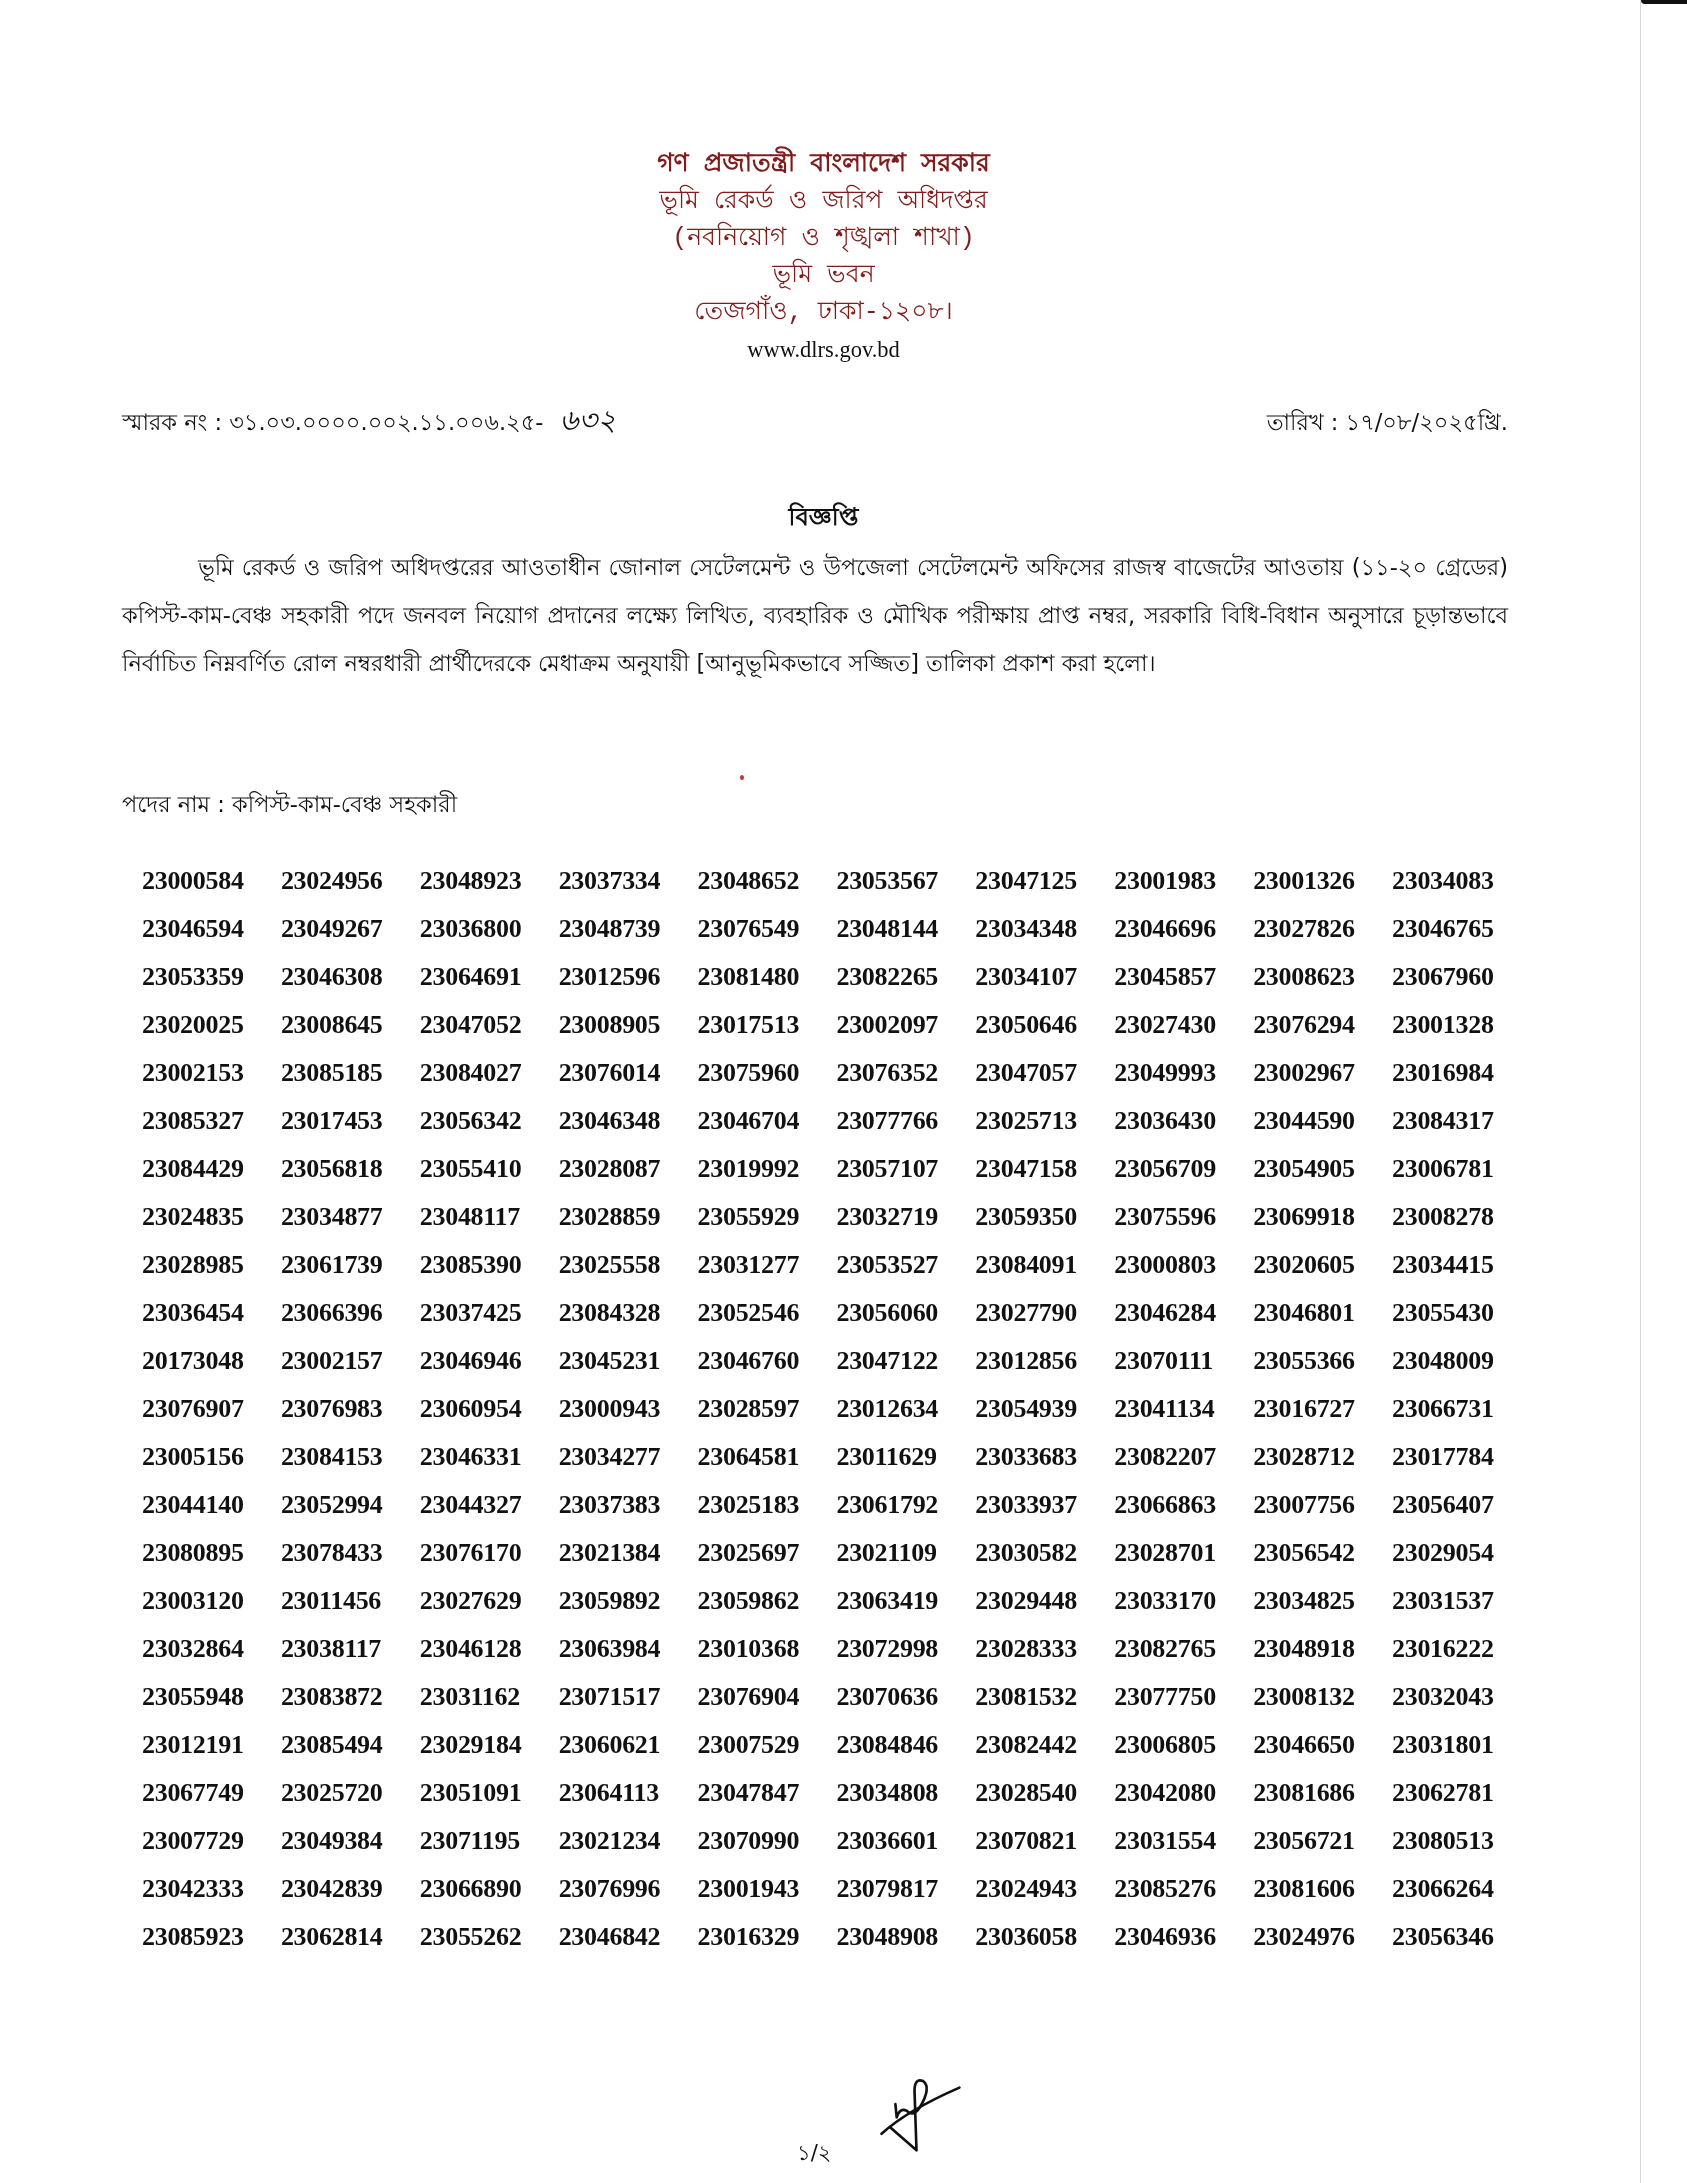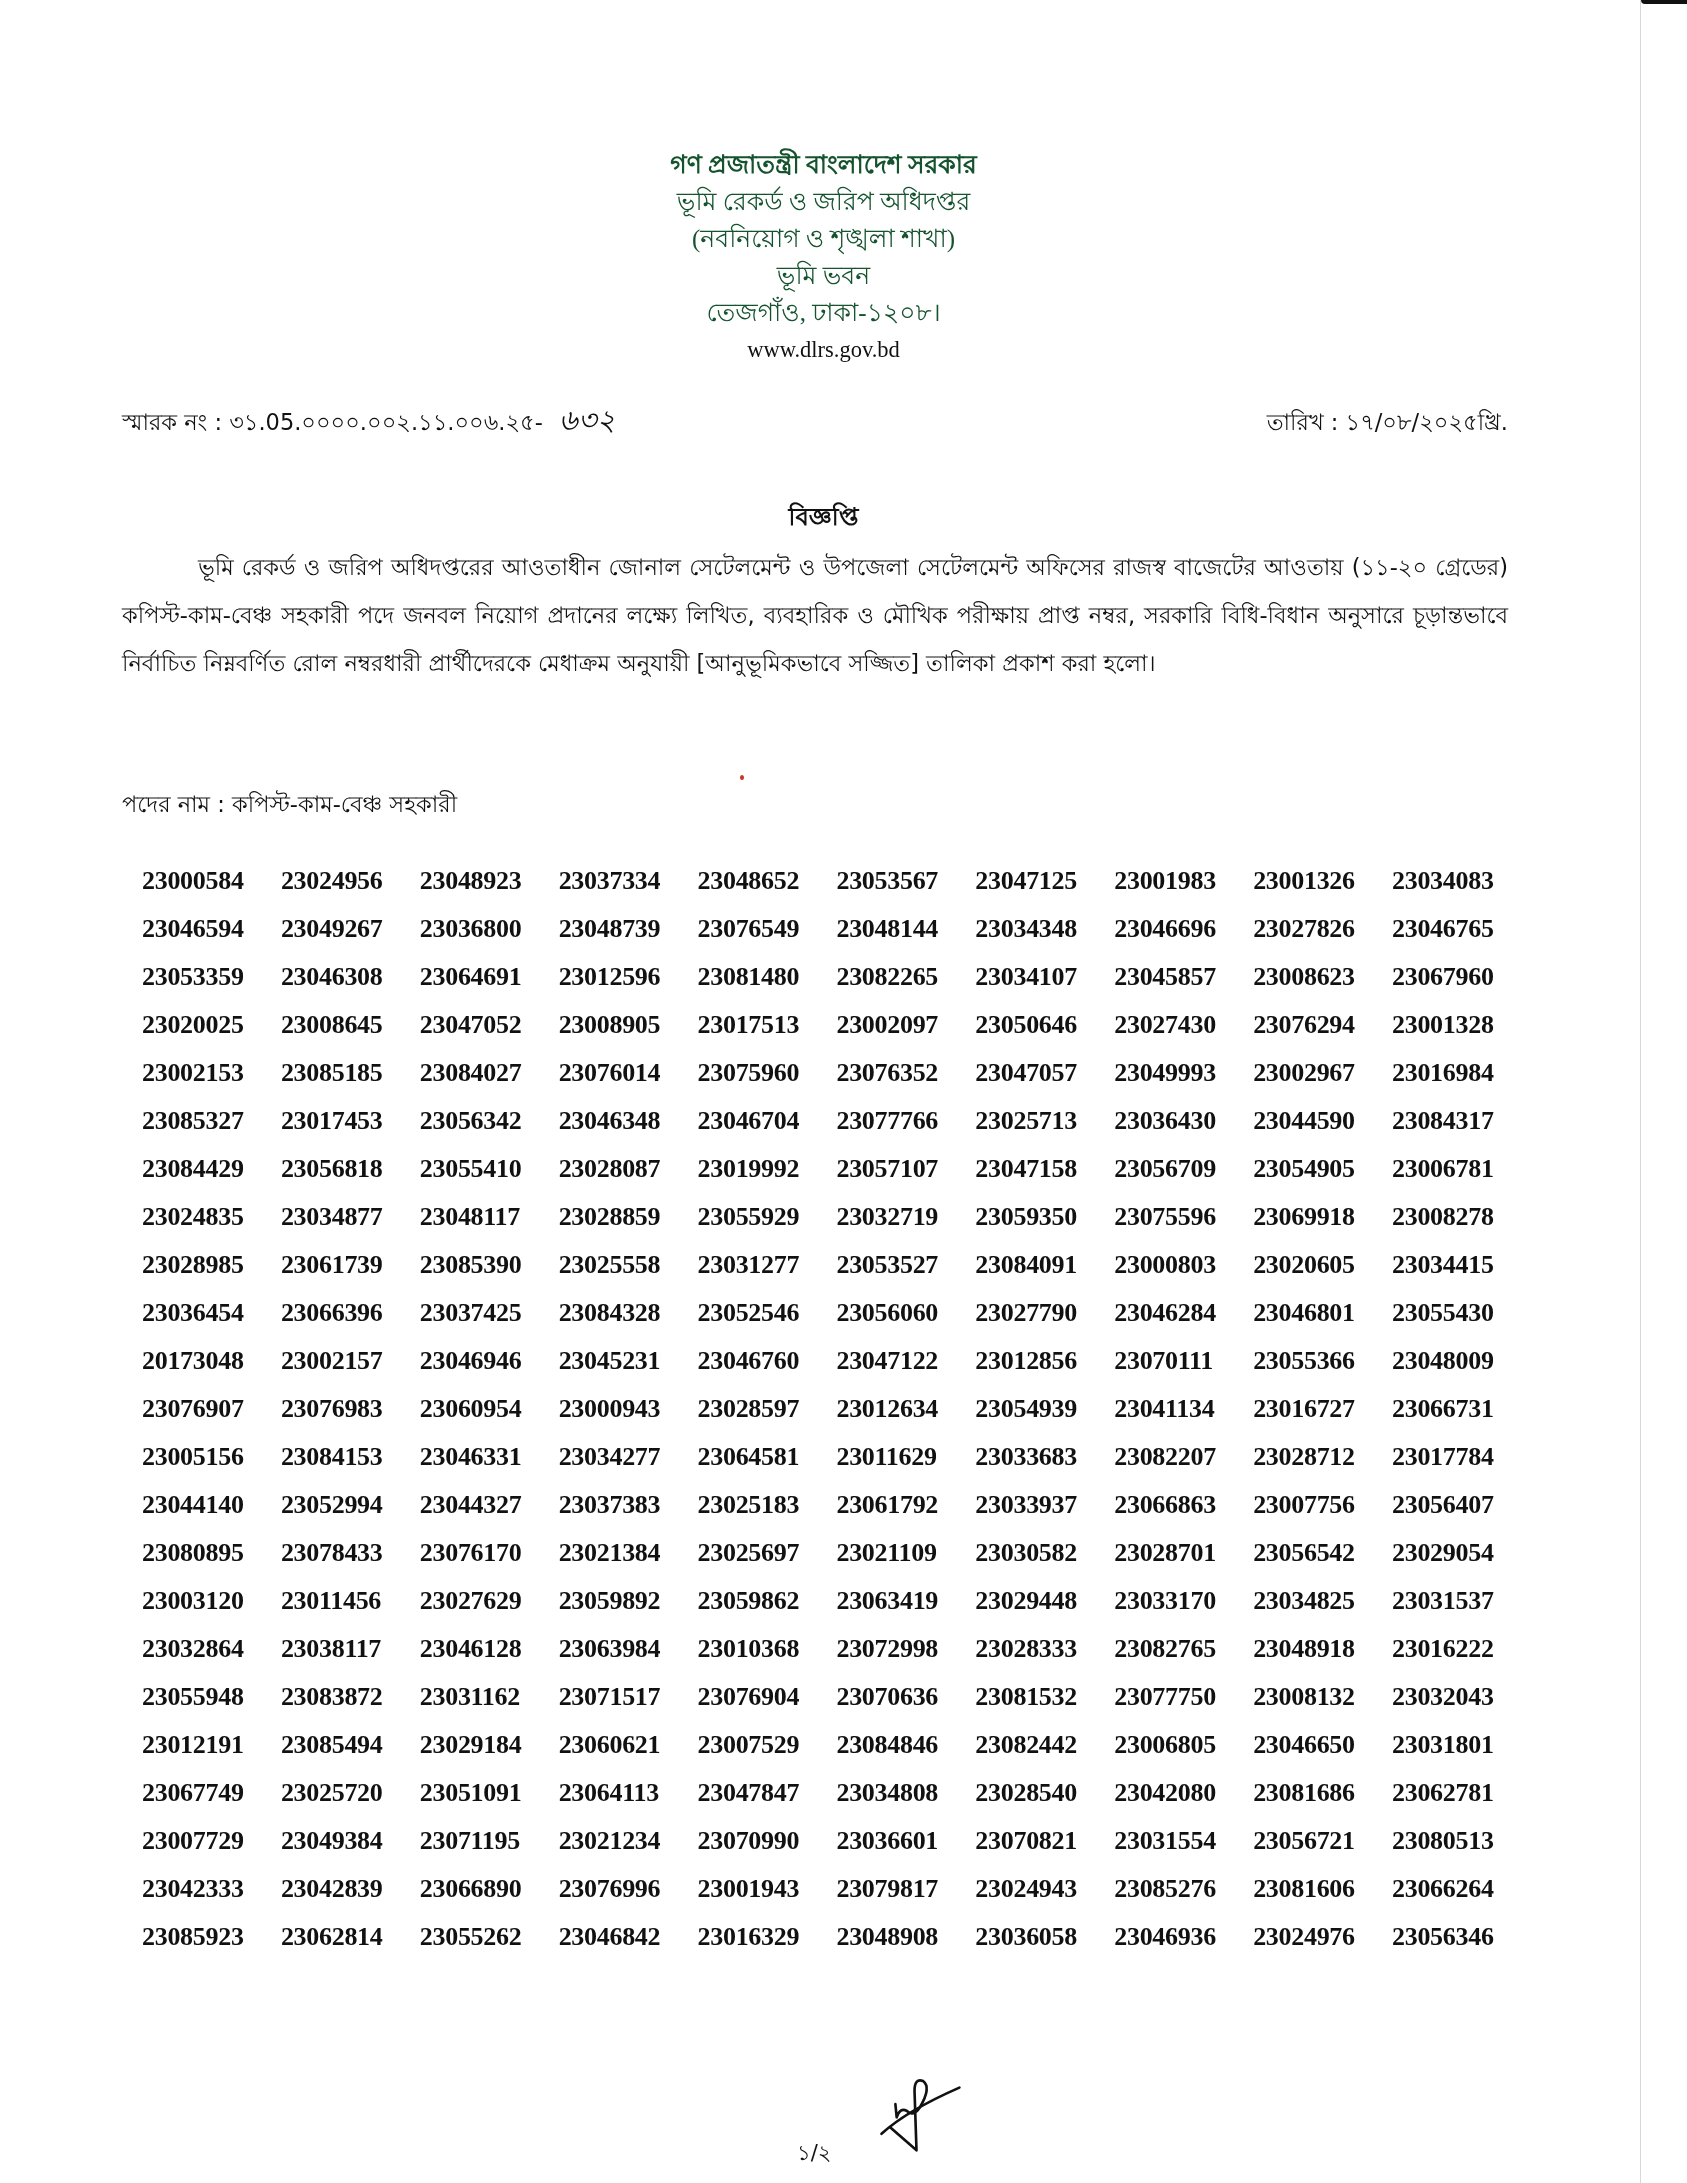--- a/index.html
+++ b/index.html
@@ -33,24 +33,24 @@
       background: #d8d8d8;
     }
     .letterhead {
       position: absolute;
       top: 146px;
       left: 0;
       width: 1647px;
       text-align: center;
     }
     .letterhead .line {
-      font-family: Liberation Serif, serif;
+      font-family: Liberation Mono, monospace;
       font-size: 25px;
       line-height: 37px;
-      color: #14532d;
+      color: #7f1d1d;
     }
     .letterhead .line.bold {
       font-weight: bold;
     }
     .letterhead .web {
       font-family: "Liberation Serif", serif;
       font-size: 22.5px;
       line-height: 37px;
     }
     .memo-row {
@@ -150,21 +150,21 @@
   <div class="line bold">গণ প্রজাতন্ত্রী বাংলাদেশ সরকার</div>
   <div class="line">ভূমি রেকর্ড ও জরিপ অধিদপ্তর</div>
   <div class="line">(নবনিয়োগ ও শৃঙ্খলা শাখা)</div>
   <div class="line">ভূমি ভবন</div>
   <div class="line">তেজগাঁও, ঢাকা-১২০৮।</div>
   <div class="web">www.dlrs.gov.bd</div>
 </div>
 
 <div class="memo-row">
   <div>
-    <span>স্মারক নং : ৩১.05.০০০০.০০২.১১.০০৬.২৫-</span><span class="memo-no-handwritten">৬৩২</span>
+    <span>স্মারক নং : ৩১.০৩.০০০০.০০২.১১.০০৬.২৫-</span><span class="memo-no-handwritten">৬৩২</span>
   </div>
   <div>তারিখ : ১৭/০৮/২০২৫খ্রি.</div>
 </div>
 
 <div class="notice-title">বিজ্ঞপ্তি</div>
 
 <div class="notice-body">ভূমি রেকর্ড ও জরিপ অধিদপ্তরের আওতাধীন জোনাল সেটেলমেন্ট ও উপজেলা সেটেলমেন্ট অফিসের রাজস্ব বাজেটের আওতায় (১১-২০ গ্রেডের) কপিস্ট-কাম-বেঞ্চ সহকারী পদে জনবল নিয়োগ প্রদানের লক্ষ্যে লিখিত, ব্যবহারিক ও মৌখিক পরীক্ষায় প্রাপ্ত নম্বর, সরকারি বিধি-বিধান অনুসারে চূড়ান্তভাবে নির্বাচিত নিম্নবর্ণিত রোল নম্বরধারী প্রার্থীদেরকে মেধাক্রম অনুযায়ী [আনুভূমিকভাবে সজ্জিত] তালিকা প্রকাশ করা হলো।</div>
 
 <div class="red-dot"></div>
 

